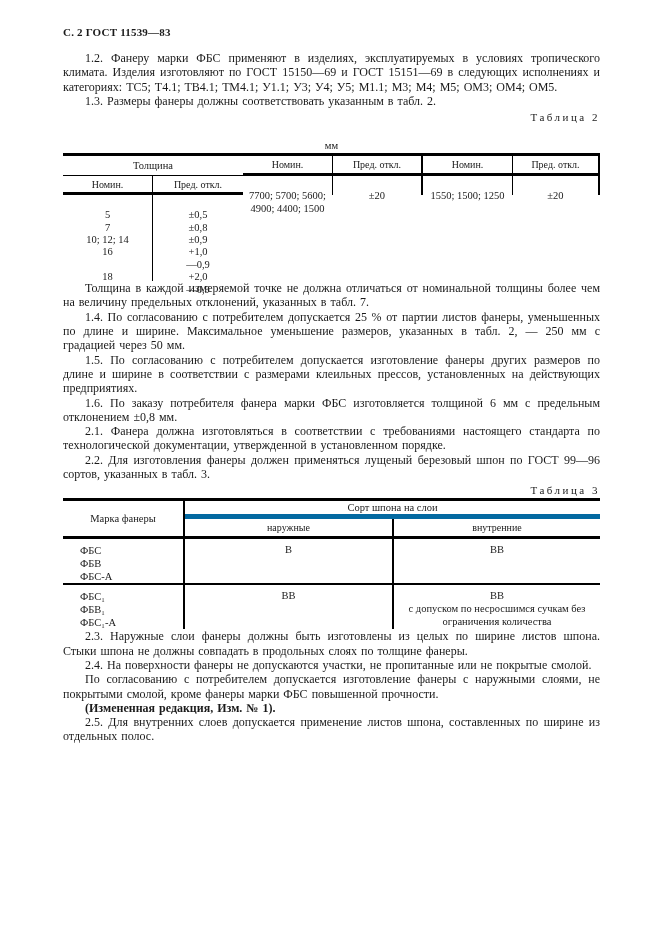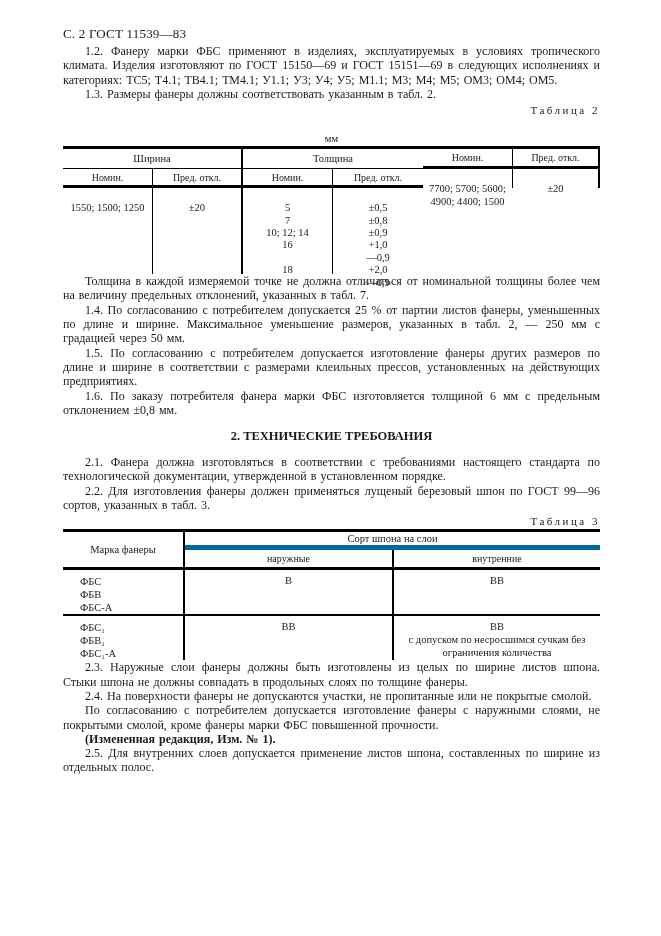--- a/index.html
+++ b/index.html
@@ -3,27 +3,27 @@
 <meta charset="utf-8">
 <style>
   html,body { margin:0; padding:0; background:#ffffff; }
   .page {
     position:relative; width:661px; height:936px; background:#ffffff;
     font-family:"Liberation Serif","DejaVu Serif",serif; color:#1a1a1a;
     overflow:hidden;
   }
   .content { position:absolute; left:63px; top:0; width:537px; }
 
-  .doc-header { margin-top:26px; font-size:13px; font-weight:normal; letter-spacing:.2px; }
+  .doc-header { margin-top:26px; font-size:11px; font-weight:bold; letter-spacing:.2px; }
 
   p.body {
     margin:0; font-size:12px; line-height:14.3px;
     text-align:justify; text-indent:22px; word-spacing:1px;
   }
-  p.first { margin-top:2px; }
+  p.first { margin-top:13px; }
   p.bold { font-weight:bold; }
 
   .tbl-caption {
     margin-top:3px; text-align:right; font-size:11px; letter-spacing:2.5px;
   }
   .unit-label { text-align:center; font-size:10.5px; line-height:13px; margin-top:16px; }
 
   
   .t2 {
     display:grid; width:537px; margin-top:1px;
@@ -86,21 +86,20 @@
 
     <div class="doc-header">С. 2 ГОСТ 11539—83</div>
 
     <p class="body first">1.2. Фанеру марки ФБС применяют в изделиях, эксплуатируемых в условиях тропического климата. Изделия изготовляют по ГОСТ 15150—69 и ГОСТ 15151—69 в следующих исполнениях и категориях: ТС5; Т4.1; ТВ4.1; ТМ4.1; У1.1; У3; У4; У5; М1.1; М3; М4; М5; ОМ3; ОМ4; ОМ5.</p>
     <p class="body">1.3. Размеры фанеры должны соответствовать указанным в табл. 2.</p>
 
     <div class="tbl-caption">Таблица 2</div>
     <div class="unit-label">мм</div>
 
     <div class="t2">
-      <div class="gh vthick">Ширина</div>
       <div class="gh">Толщина</div>
 
       <div class="sh vthin">Номин.</div>
       <div class="sh vthick">Пред. откл.</div>
       <div class="sh vthin">Номин.</div>
       <div class="sh vthick">Пред. откл.</div>
       <div class="sh vthin">Номин.</div>
       <div class="sh">Пред. откл.</div>
 
       <div class="dc vthin">7700; 5700; 5600;
@@ -121,21 +120,20 @@
 —0,9
 +2,0
 —0,9</div>
     </div>
 
     <p class="body after-tbl">Толщина в каждой измеряемой точке не должна отличаться от номинальной толщины более чем на величину предельных отклонений, указанных в табл. 7.</p>
     <p class="body">1.4. По согласованию с потребителем допускается 25 % от партии листов фанеры, уменьшенных по длине и ширине. Максимальное уменьшение размеров, указанных в табл. 2, — 250 мм с градацией через 50 мм.</p>
     <p class="body">1.5. По согласованию с потребителем допускается изготовление фанеры других размеров по длине и ширине в соответствии с размерами клеильных прессов, установленных на действующих предприятиях.</p>
     <p class="body">1.6. По заказу потребителя фанера марки ФБС изготовляется толщиной 6 мм с предельным отклонением ±0,8 мм.</p>
 
-    <div class="section-title">2. ТЕХНИЧЕСКИЕ ТРЕБОВАНИЯ</div>
 
     <p class="body">2.1. Фанера должна изготовляться в соответствии с требованиями настоящего стандарта по технологической документации, утвержденной в установленном порядке.</p>
     <p class="body">2.2. Для изготовления фанеры должен применяться лущеный березовый шпон по ГОСТ 99—96 сортов, указанных в табл. 3.</p>
 
     <div class="tbl-caption">Таблица 3</div>
 
     <div class="t3">
       <div class="mark-h">Марка фанеры</div>
       <div class="grp">Сорт шпона на слои</div>
       <div class="sub vthick">наружные</div>

